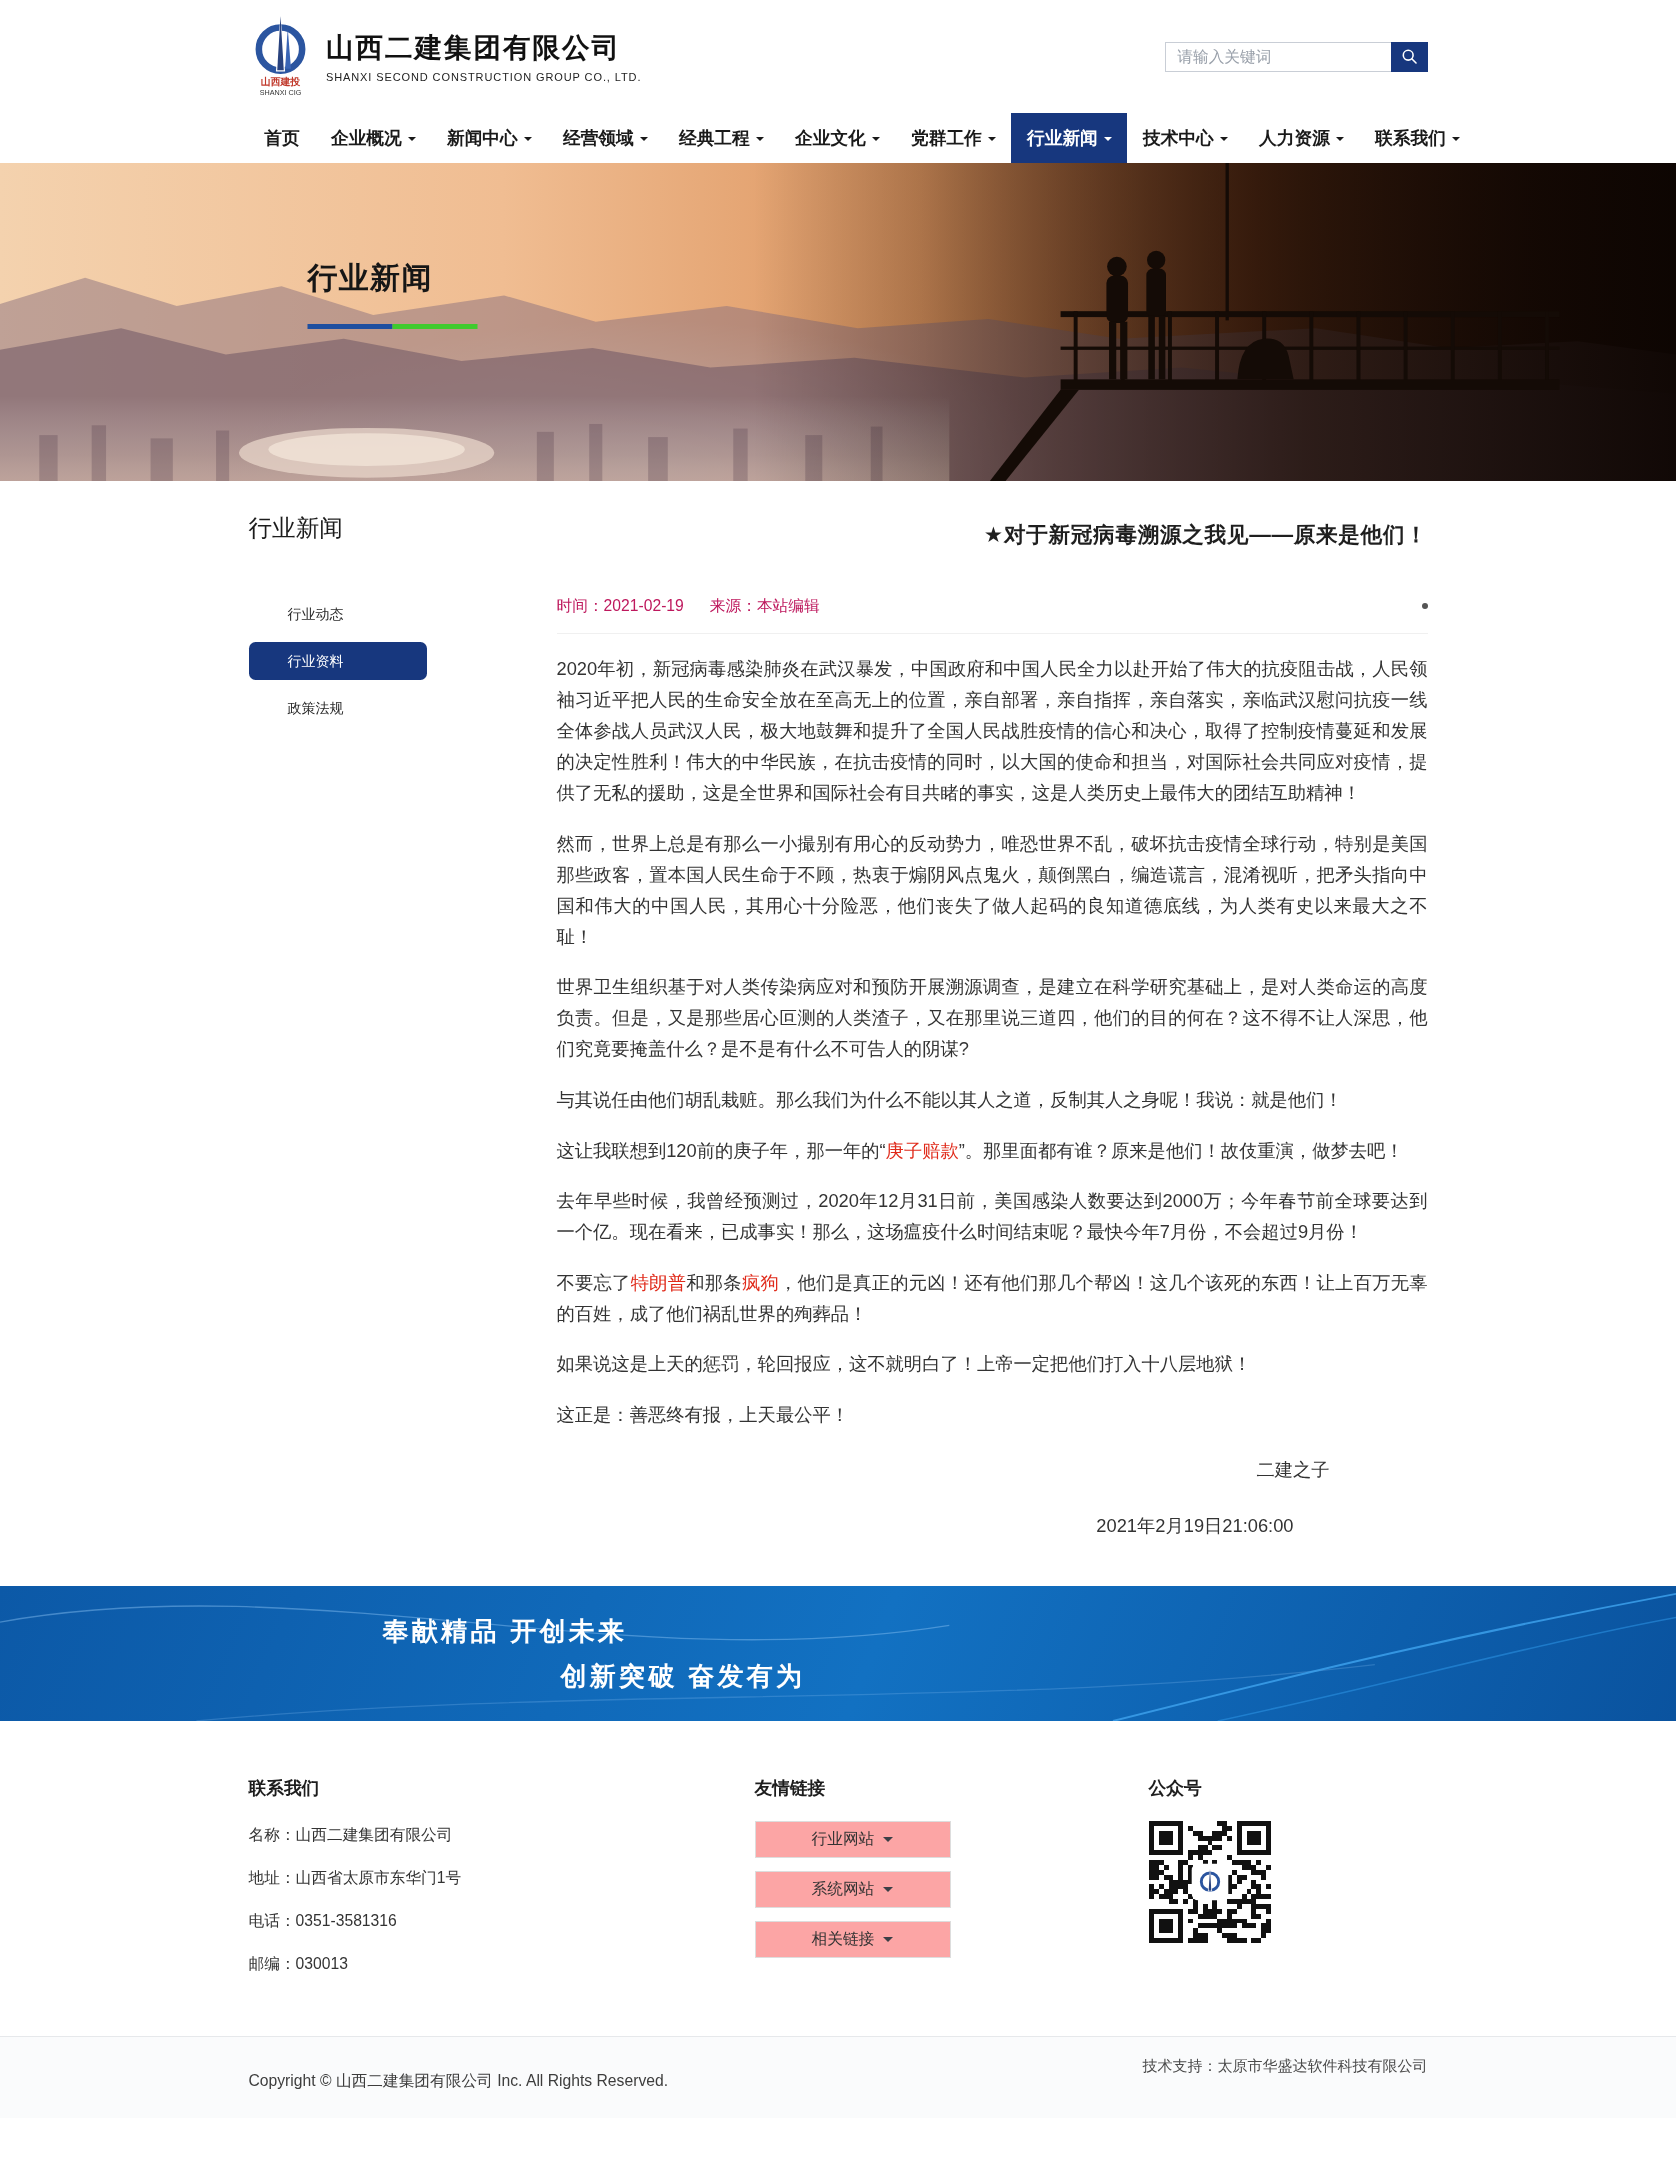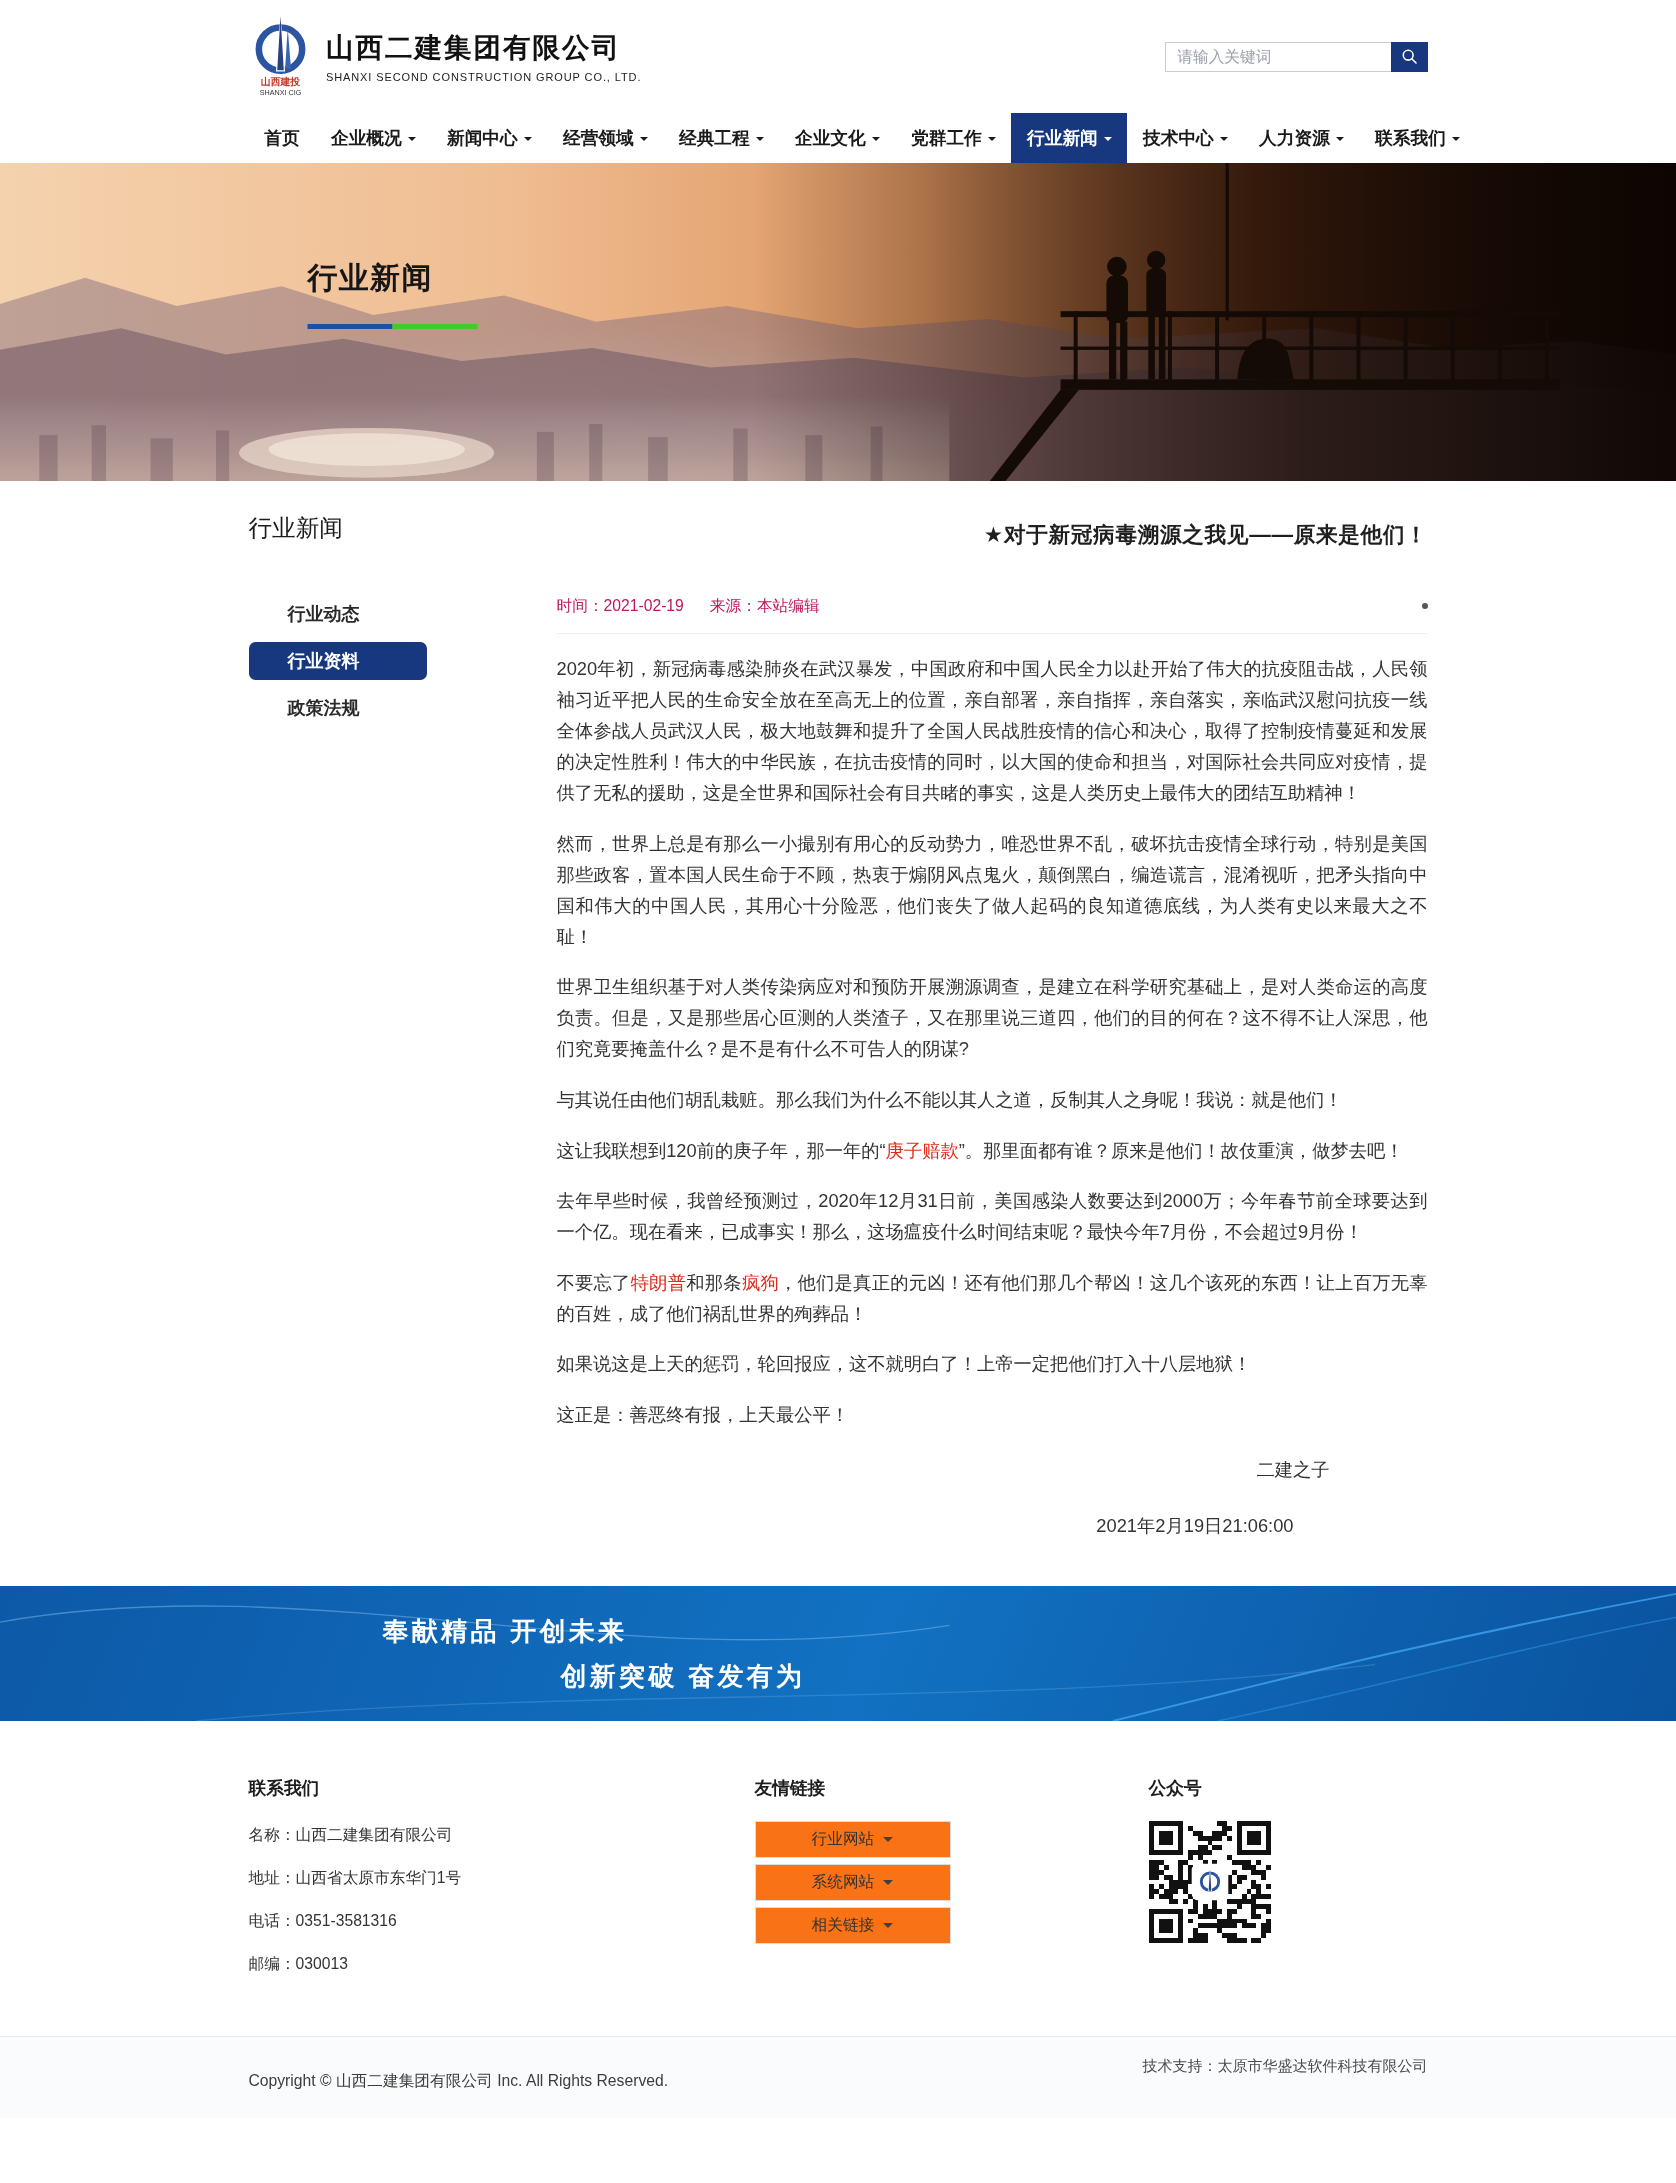--- a/index.html
+++ b/index.html
@@ -39,21 +39,21 @@
   .breadcrumb { margin-top:41px; font-size:15.7px; color:#444; }
   .breadcrumb .bc-prefix { font-style:italic; color:#555; }
   .breadcrumb a { color:#333; text-decoration:none; cursor:pointer; }
   .breadcrumb .sep { margin:0 6.5px; color:#666; }
 
   
   .main { display:flex; margin-top:31px; min-height:1074px; align-items:flex-start; }
   .sidebar { width:178px; flex:0 0 auto; }
   .sidebar-title { font-size:23.6px; color:#1c1c1c; font-weight:normal; }
   .side-menu { list-style:none; margin-top:51px; }
-  .side-item { font-size:18px; color:#2a2a2a; height:38px; line-height:38px; padding-left:39px; margin-bottom:9.2px; border-radius:6.5px; cursor:pointer;font-weight:bold; }
+  .side-item { font-size:14px; color:#2a2a2a; height:38px; line-height:38px; padding-left:39px; margin-bottom:9.2px; border-radius:6.5px; cursor:pointer; }
   .side-item.active { background:var(--navy,#17377e); color:#fff; }
   .article { width:871px; margin-left:130px; }
   .article-title { font-size:21.6px; font-weight:600; color:#1f1f1f; text-align:right; margin-top:7.9px; letter-spacing:0.7px; }
   .article-meta { margin-top:47px; display:flex; align-items:center; font-size:15.7px; color:#be185d; padding-bottom:15.7px; border-bottom:0.7px solid #f0f0f0; }
   .article-meta .m-gap { margin-left:26px; }
   .meta-dot { margin-left:auto; width:5.9px; height:5.9px; border-radius:50%; background:#555; }
   .article-body { margin-top:10.5px; }
   .article-body p { font-size:18.3px; line-height:31px; color:#333; margin-top:19.6px; text-align:justify; }
   .seg-red { color:var(--red,#e02a1a); }
   .signature { font-size:18.3px; color:#333; text-align:right; padding-right:98px; margin-top:27.5px; }
@@ -68,21 +68,21 @@
 
   
   .footer { background:#fff; padding:55px 0 39px; }
   .footer .container { display:flex; }
   .f-heading { font-size:17.7px; font-weight:bold; color:#1d1d1d; }
   .col-contact { width:393px; }
   .contact-rows { margin-top:25px; }
   .contact-row { font-size:15.7px; color:#333; margin-bottom:22px; }
   .col-links { width:196px; margin-left:113px; }
   .link-boxes { margin-top:21px; }
-  .link-box { width:196px; height:37px; border:0.7px solid #ddd; display:flex; align-items:center; justify-content:center; font-size:15.7px; color:#333; margin-bottom:6px; cursor:pointer; background:#f97316; }
+  .link-box { width:196px; height:37px; border:0.7px solid #ddd; display:flex; align-items:center; justify-content:center; font-size:15.7px; color:#333; margin-bottom:13px; cursor:pointer; background:#fca5a5; }
   .link-box .caret { display:inline-block; width:0; height:0; border:5.2px solid transparent; border-top-color:#3b3f46; margin-left:9.2px; margin-top:5.9px; }
   .col-qr { margin-left:198px; }
   .qr-box { position:relative; width:122px; height:122px; margin-top:21px; }
   .qr-box svg.qr-grid { width:122px; height:122px; display:block; }
   .qr-logo { position:absolute; left:50%; top:50%; transform:translate(-50%,-50%); width:34px; height:34px; background:#fff; border-radius:5.2px; display:flex; align-items:center; justify-content:center; box-shadow:0 0 0 1.3px #fff; }
 
   
   .bottom-bar { background:#fafbfc; border-top:0.7px solid #e6e8eb; padding:18.3px 0 26px; }
   .bottom-bar .container { display:flex; align-items:flex-start; }
   .bottom-left { margin-top:15.7px; }

